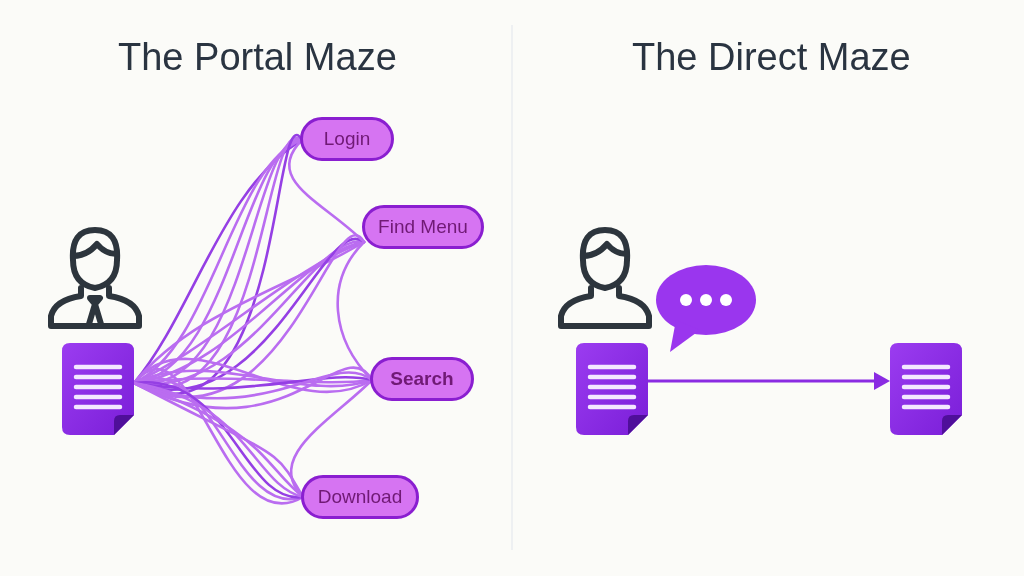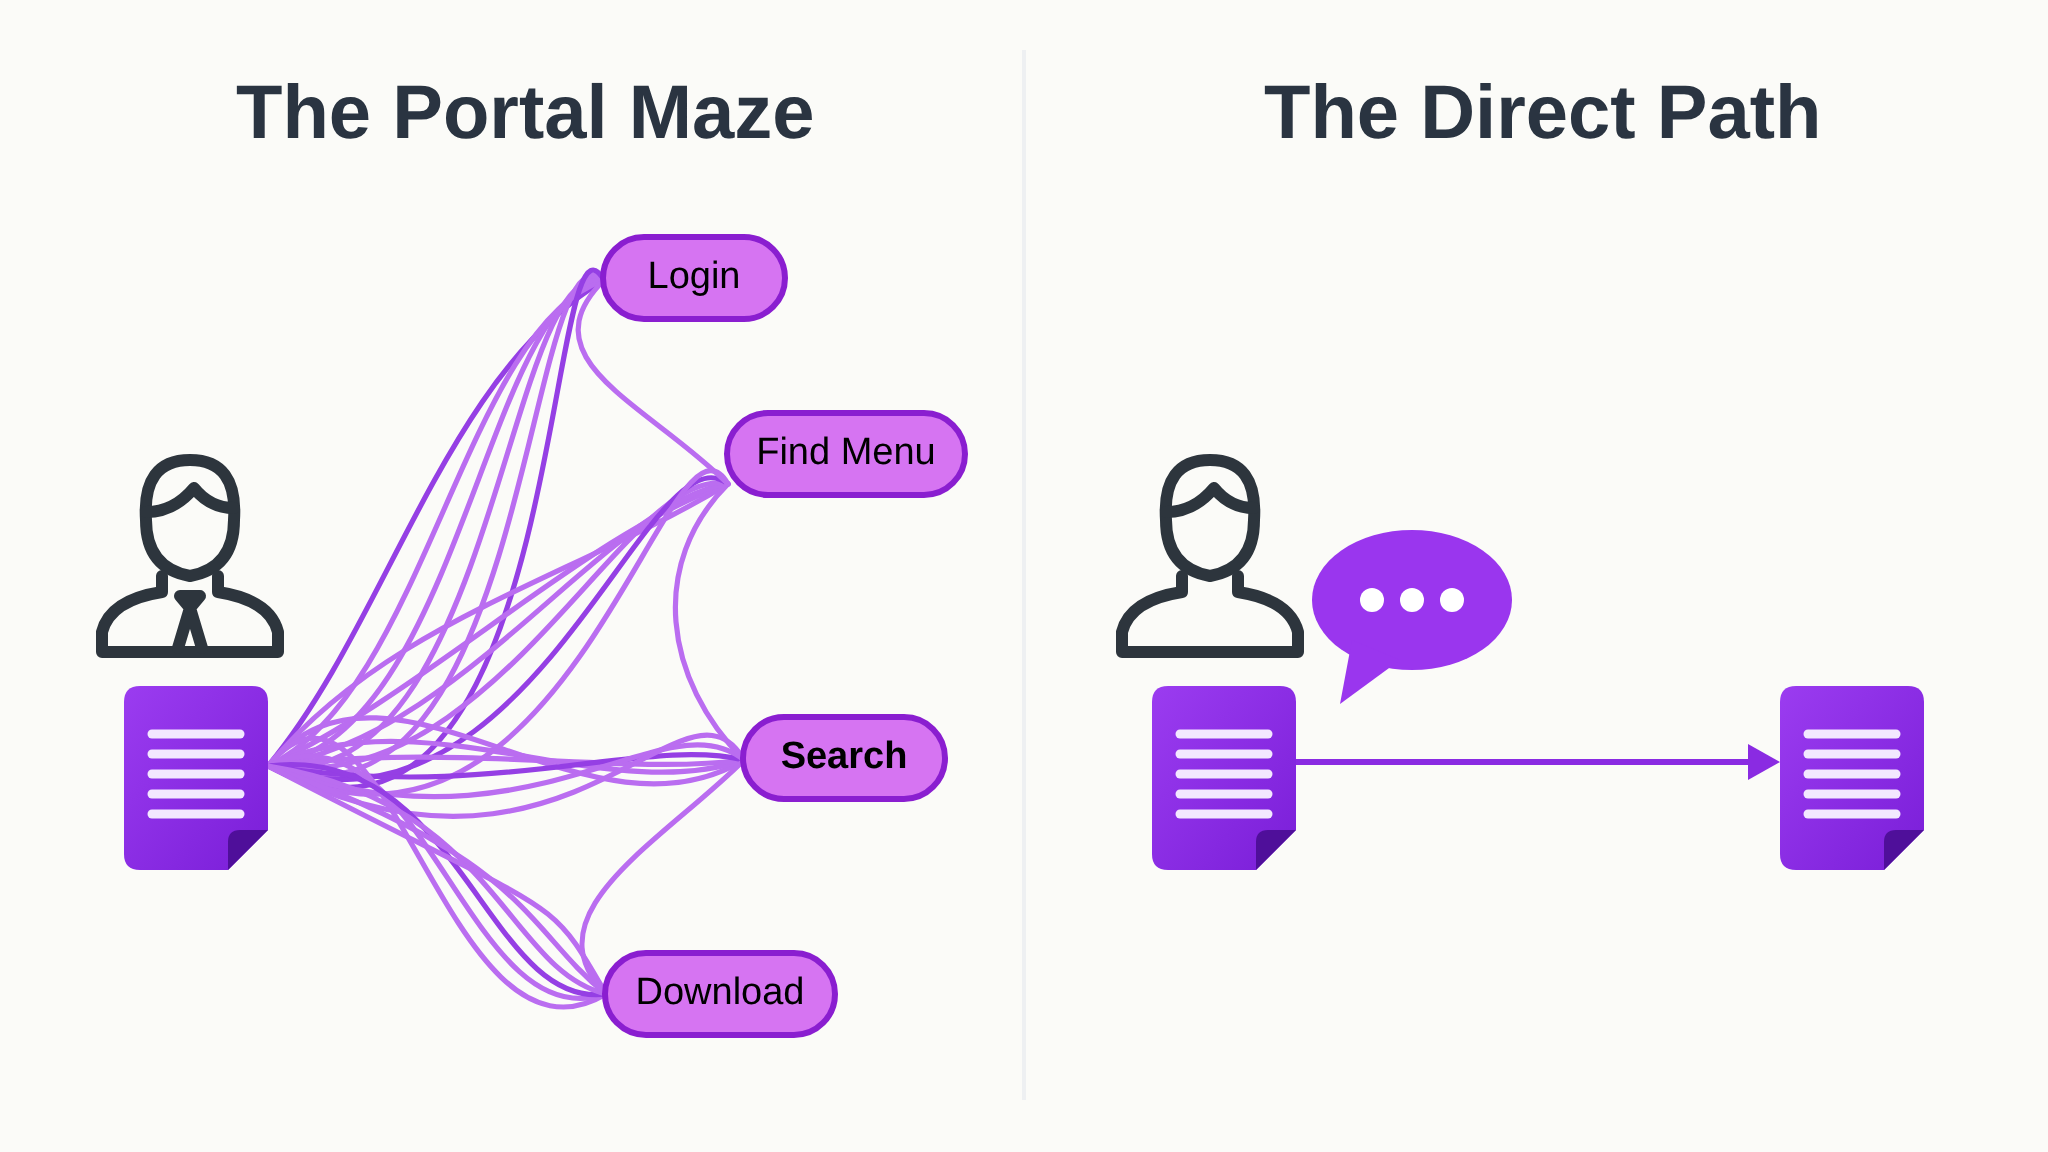--- a/index.html
+++ b/index.html
@@ -1,31 +1,31 @@
 <!DOCTYPE html>
 <html><head>
 <meta charset="utf-8">
 <style>
   html, body { margin:0; padding:0; }
   body { width:1024px; height:576px; background:#fbfbf8; position:relative; overflow:hidden;
          font-family:"Liberation Sans", sans-serif; }
-  .title { position:absolute; top:36px; font-size:38px; font-weight:bold; color:#2a3441; white-space:nowrap; }
+  .title { position:absolute; top:36px; font-size:38px; font-weight:normal; color:#2a3441; white-space:nowrap; }
   #title-left { left:118px; }
   #title-right { left:632px; }
   .divider { position:absolute; left:511px; top:25px; width:2px; height:525px; background:#eef0f2; }
   svg.stage { position:absolute; left:0; top:0; }
   .pill { position:absolute; height:44px; border-radius:22px; background:#d674f2; border:3px solid #8a1ed0;
           box-sizing:border-box; display:flex; align-items:center; justify-content:center;
-          font-size:19px; color:#000000; padding:0 14px; white-space:nowrap; }
+          font-size:19px; color:#701a75; padding:0 14px; white-space:nowrap; }
 </style>
 </head>
 <body>
 
 <div class="title" id="title-left">The Portal Maze</div>
-<div class="title" id="title-right">The Direct Path</div>
+<div class="title" id="title-right">The Direct Maze</div>
 <div class="divider"></div>
 
 <svg class="stage" width="1024" height="576" viewBox="0 0 1024 576">
   <defs>
     <linearGradient id="docGrad" x1="0" y1="0" x2="1" y2="1">
       <stop offset="0" stop-color="#9b3cf0"></stop>
       <stop offset="1" stop-color="#7a1ed8"></stop>
     </linearGradient>
     <symbol id="doc" viewBox="0 0 72 92">
       <path d="M8 0 H64 Q72 0 72 8 V72 L52 92 H8 Q0 92 0 84 V8 Q0 0 8 0 Z" fill="url(#docGrad)"></path>

